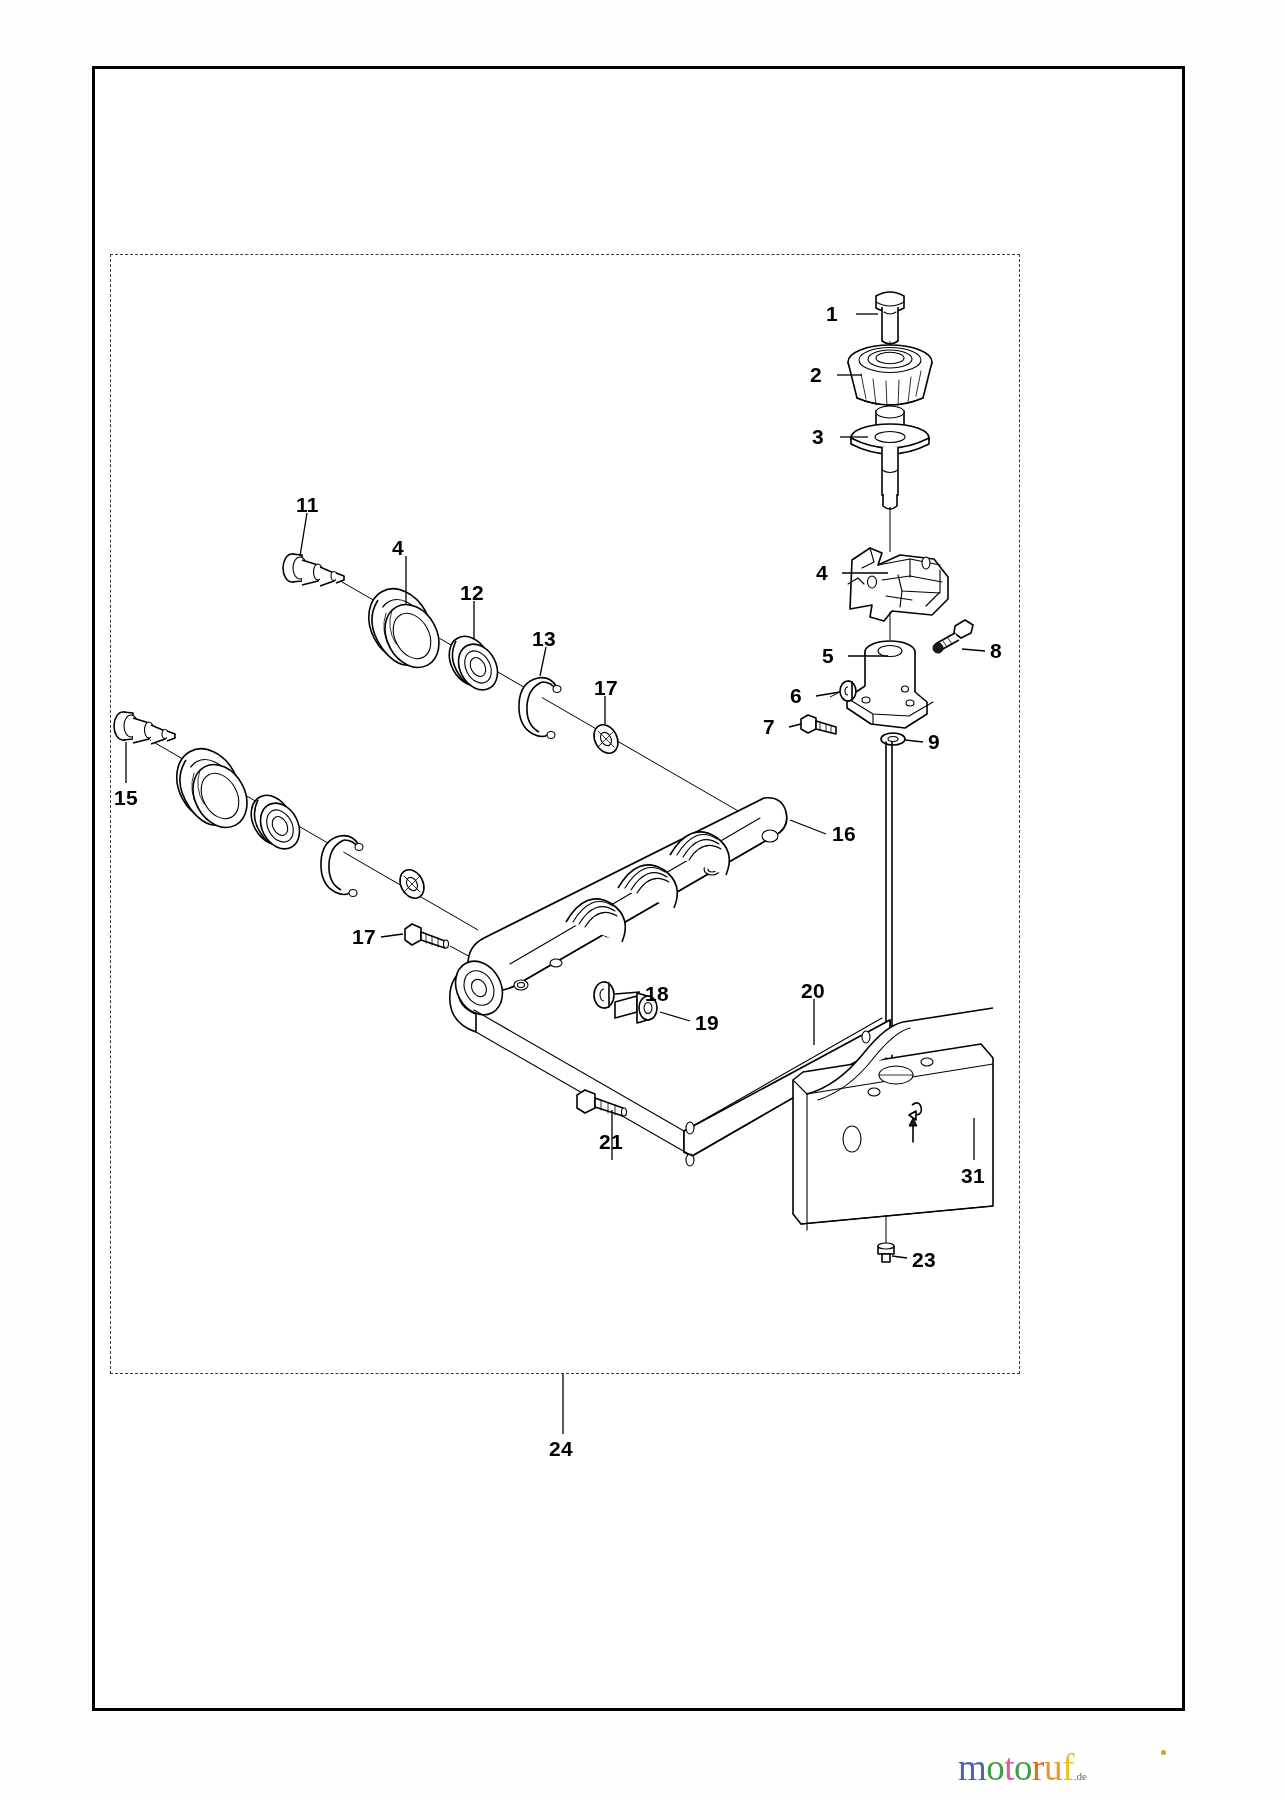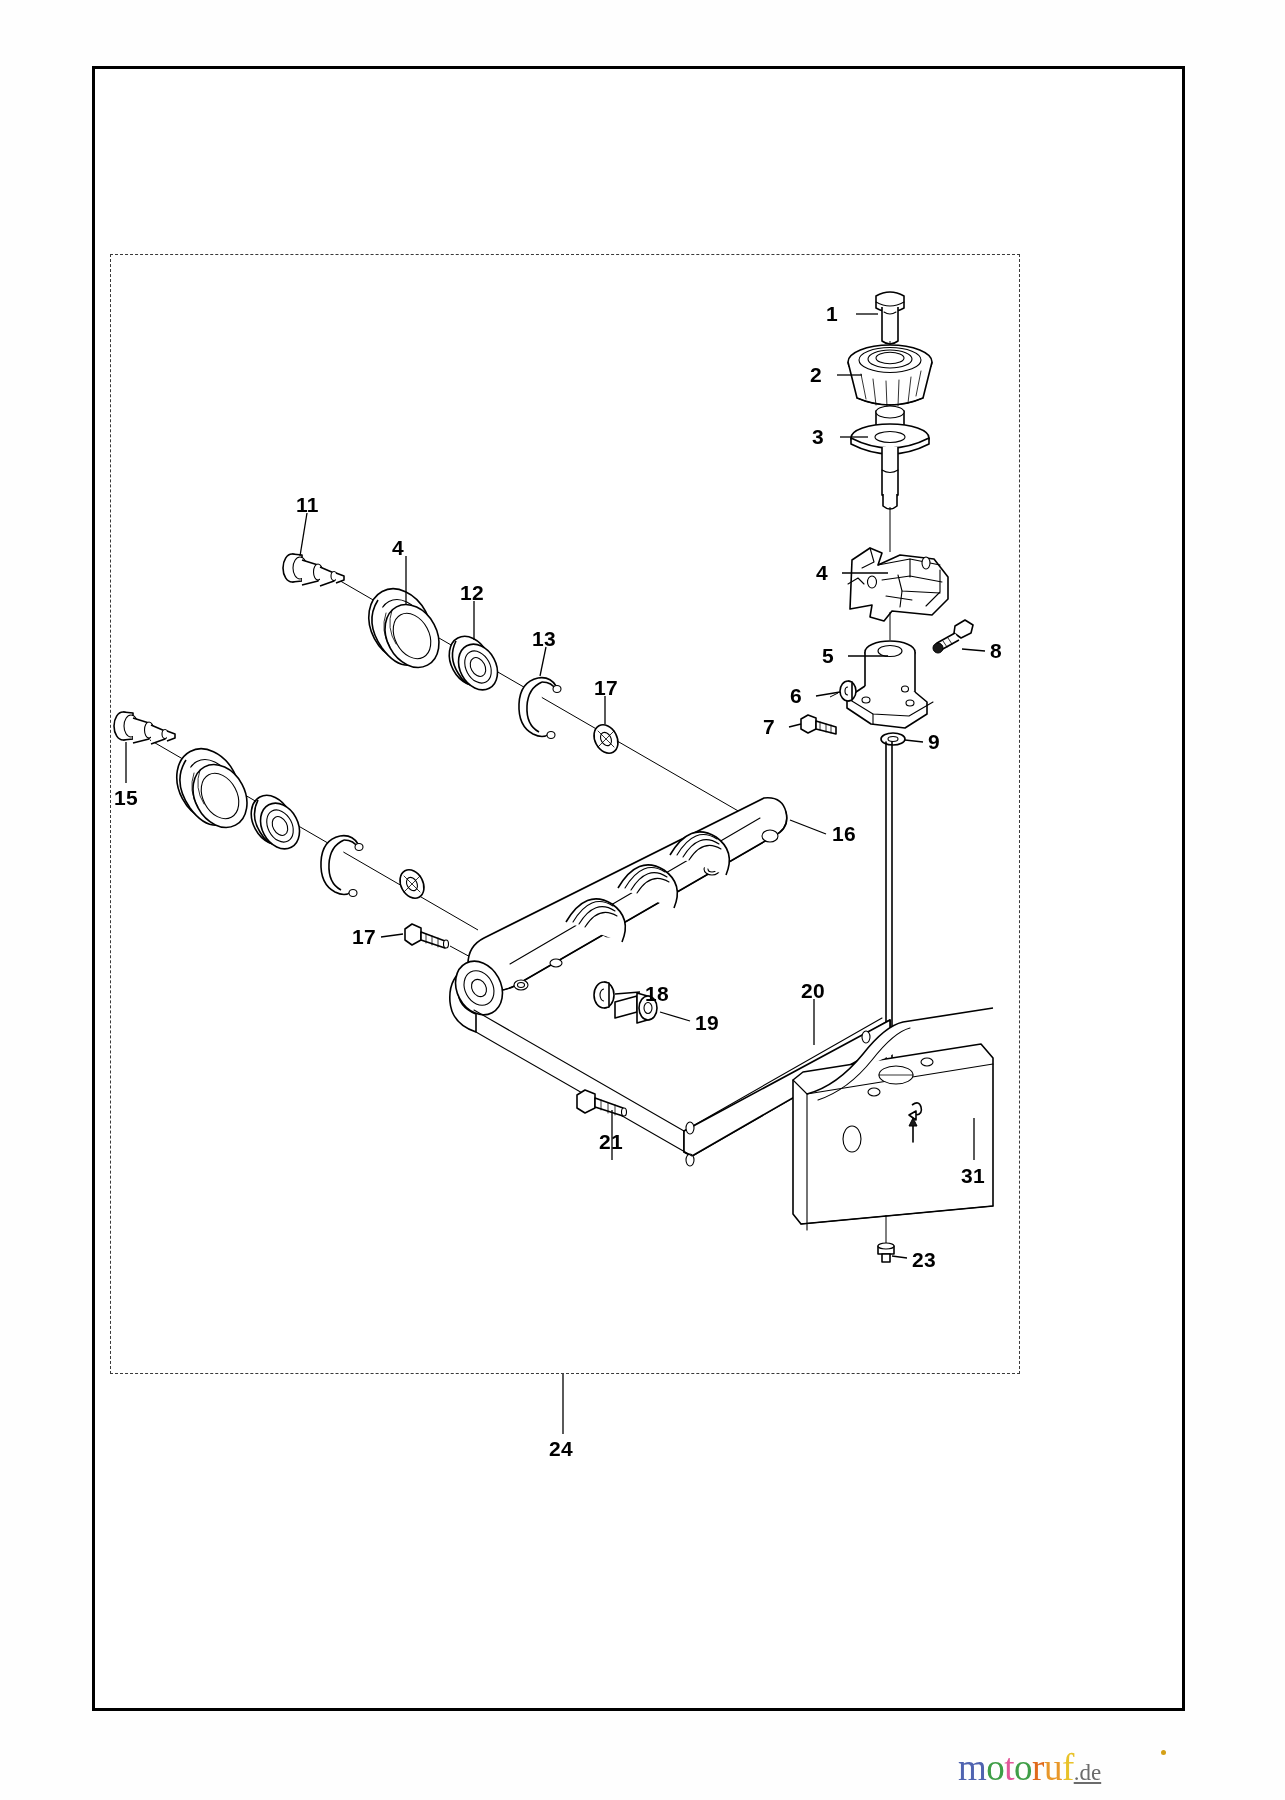--- a/index.html
+++ b/index.html
@@ -59,24 +59,23 @@
   #watermark {
     position: absolute;
     left: 958px;
     top: 1746px;
     font-family: "Liberation Serif", serif;
     font-size: 37px;
     letter-spacing: -0.5px;
     white-space: nowrap;
   }
   #watermark .suffix {
-    font-size: 23px;
+    font-size: 11px;
     color: #6b6b6b;
     letter-spacing: 0;
-    text-decoration: underline;
   }
   #watermark .dot {
     position: absolute;
     width: 5px; height: 5px;
     border-radius: 50%;
     background: #d4a017;
     top: 4px;
     left: 203px;
   }
 </style>

